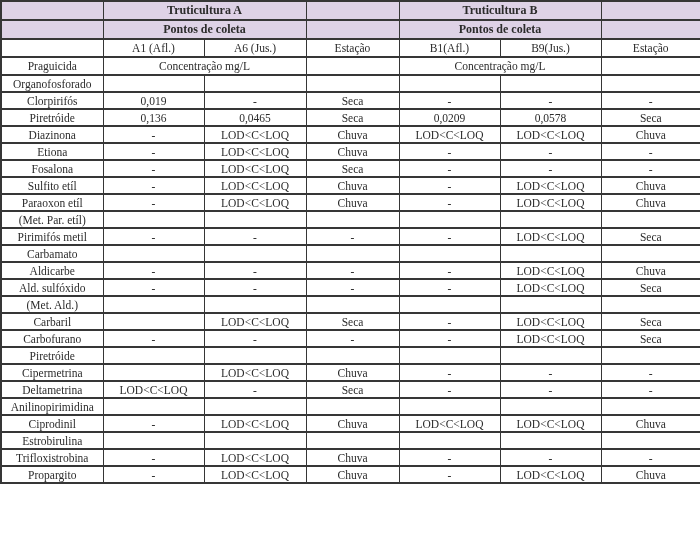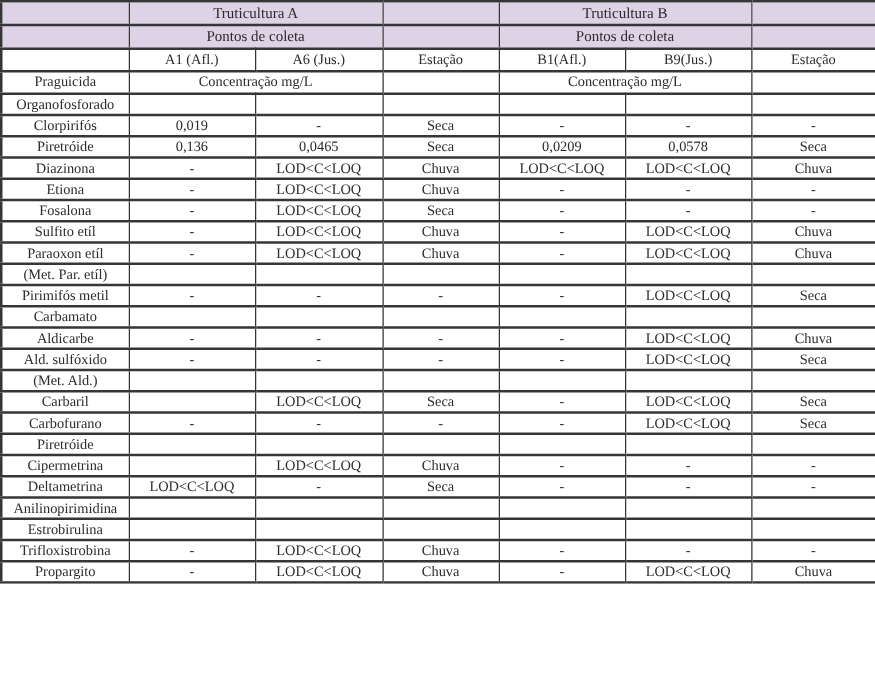--- a/index.html
+++ b/index.html
@@ -19,21 +19,21 @@
     vertical-align: middle;
     font-size: 11.5px;
     color: #2b2b2b;
     height: 17px;
     padding: 0 2px;
     overflow: hidden;
     white-space: nowrap;
   }
   table.data-table tr.hdr-row td {
     background: #ded2e6;
-    font-weight: normal;
+    font-weight: bold;
     font-size: 12px;
     height: 19px;
     margin-top: 14px;
   }
   table.data-table tr.subhdr-row td { height: 18px; }
 </style>
 </head>
 <body>
 
 <table class="data-table">
@@ -253,20 +253,29 @@
       <tr>
         <td>Anilinopirimidina</td>
         <td></td>
         <td></td>
         <td></td>
         <td></td>
         <td></td>
         <td></td>
       </tr>
       <tr>
+        <td>Ciprodinil</td>
+        <td>-</td>
+        <td>LOD&lt;C&lt;LOQ</td>
+        <td>Chuva</td>
+        <td>LOD&lt;C&lt;LOQ</td>
+        <td>LOD&lt;C&lt;LOQ</td>
+        <td>Chuva</td>
+      </tr>
+      <tr>
         <td>Estrobirulina</td>
         <td></td>
         <td></td>
         <td></td>
         <td></td>
         <td></td>
         <td></td>
       </tr>
       <tr>
         <td>Trifloxistrobina</td>

